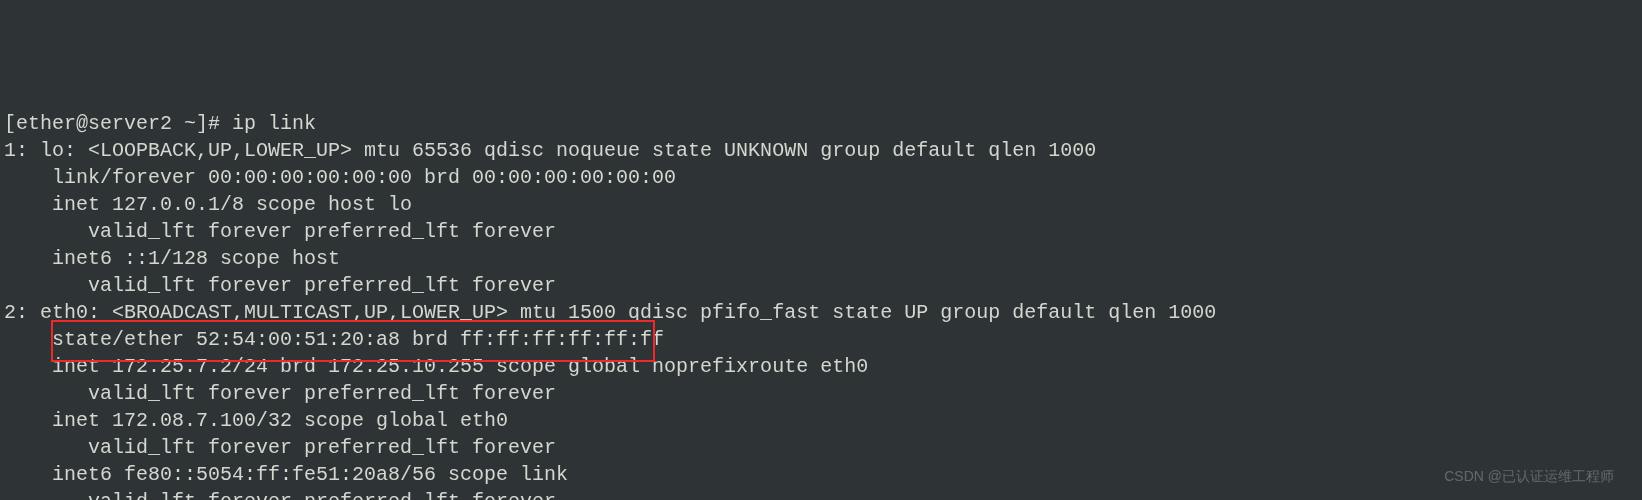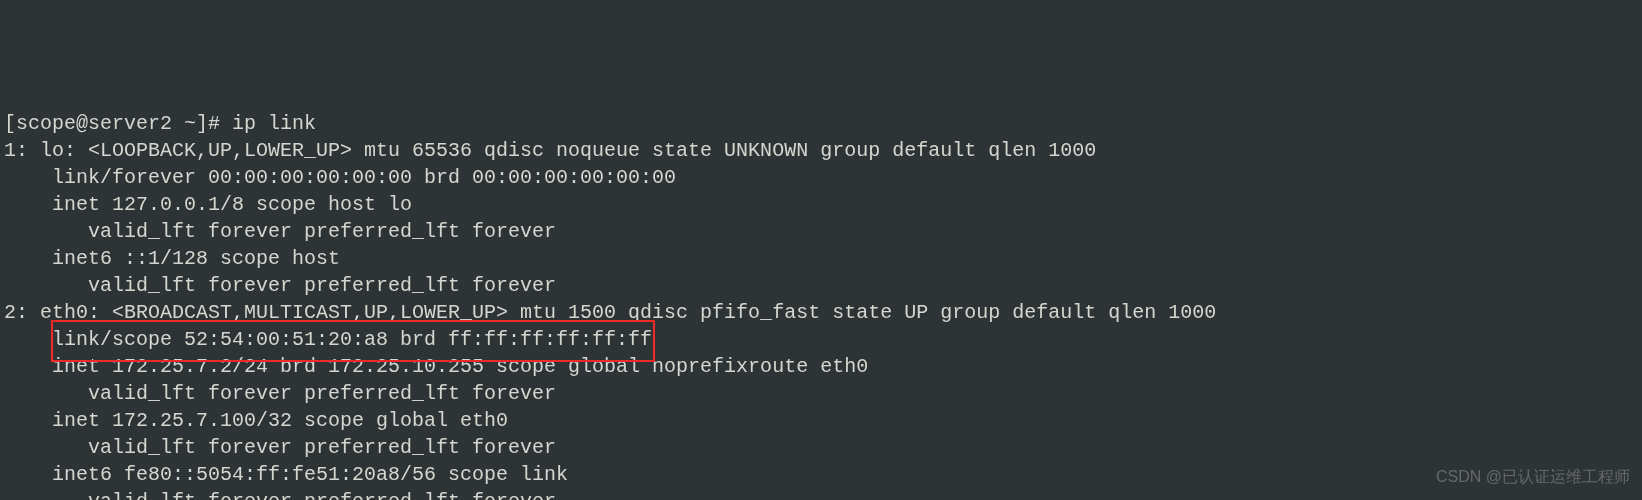--- a/index.html
+++ b/index.html
@@ -16,45 +16,45 @@
     overflow: hidden;
     position: relative;
   }
   .highlight-box {
     position: absolute;
     border: 2px solid #ef2929;
     pointer-events: none;
   }
   .watermark {
     position: absolute;
-    right: 12px;
+    right: 28px;
     bottom: 10px;
     color: rgba(200,200,200,0.35);
     font-family: sans-serif;
-    font-size: 16px;
+    font-size: 14px;
     text-align: right;
   }
 </style>
 </head>
 <body>
 
 
 
-<div><span>[scope@server2 ~]# </span><span>ip link</span>
+<div><span>[ether@server2 ~]# </span><span>ip link</span>
 <span>1: lo: &lt;LOOPBACK,UP,LOWER_UP&gt; mtu 65536 qdisc noqueue state UNKNOWN group default qlen 1000</span>
 <span>    link/forever 00:00:00:00:00:00 brd 00:00:00:00:00:00</span>
 <span>    inet 127.0.0.1/8 scope host lo</span>
 <span>       valid_lft forever preferred_lft forever</span>
 <span>    inet6 ::1/128 scope host</span>
 <span>       valid_lft forever preferred_lft forever</span>
 <span>2: eth0: &lt;BROADCAST,MULTICAST,UP,LOWER_UP&gt; mtu 1500 qdisc pfifo_fast state UP group default qlen 1000</span>
-<span>    link/scope 52:54:00:51:20:a8 brd ff:ff:ff:ff:ff:ff</span>
+<span>    state/ether 52:54:00:51:20:a8 brd ff:ff:ff:ff:ff:ff</span>
 <span>    inet 172.25.7.2/24 brd 172.25.10.255 scope global noprefixroute eth0</span>
 <span>       valid_lft forever preferred_lft forever</span>
-<span>    inet 172.25.7.100/32 scope global eth0</span>
+<span>    inet 172.08.7.100/32 scope global eth0</span>
 <span>       valid_lft forever preferred_lft forever</span>
 <span>    inet6 fe80::5054:ff:fe51:20a8/56 scope link</span>
 <span>       valid_lft forever preferred_lft forever</span>
 </div>
 
 <div class="highlight-box" style="top:320px;left:51px;width:604px;height:42px;"></div>
 
 <div class="watermark">CSDN @已认证运维工程师</div>
 
 

